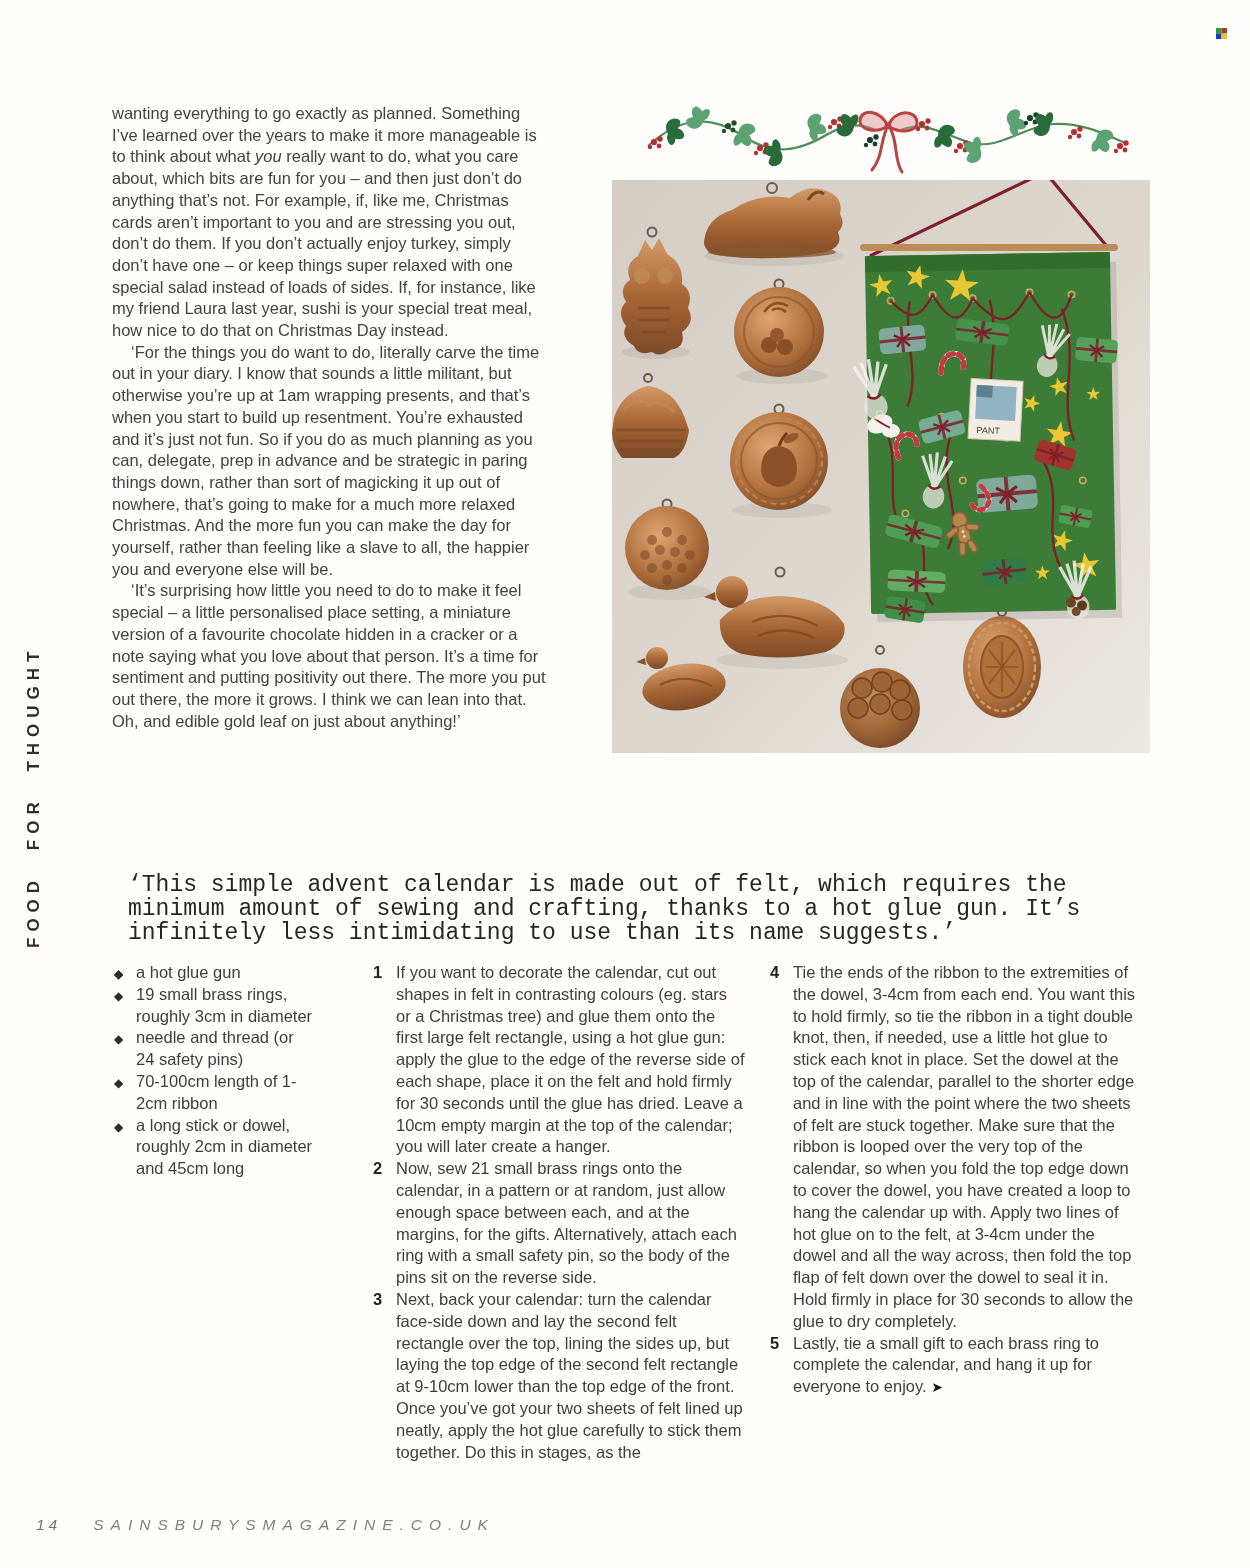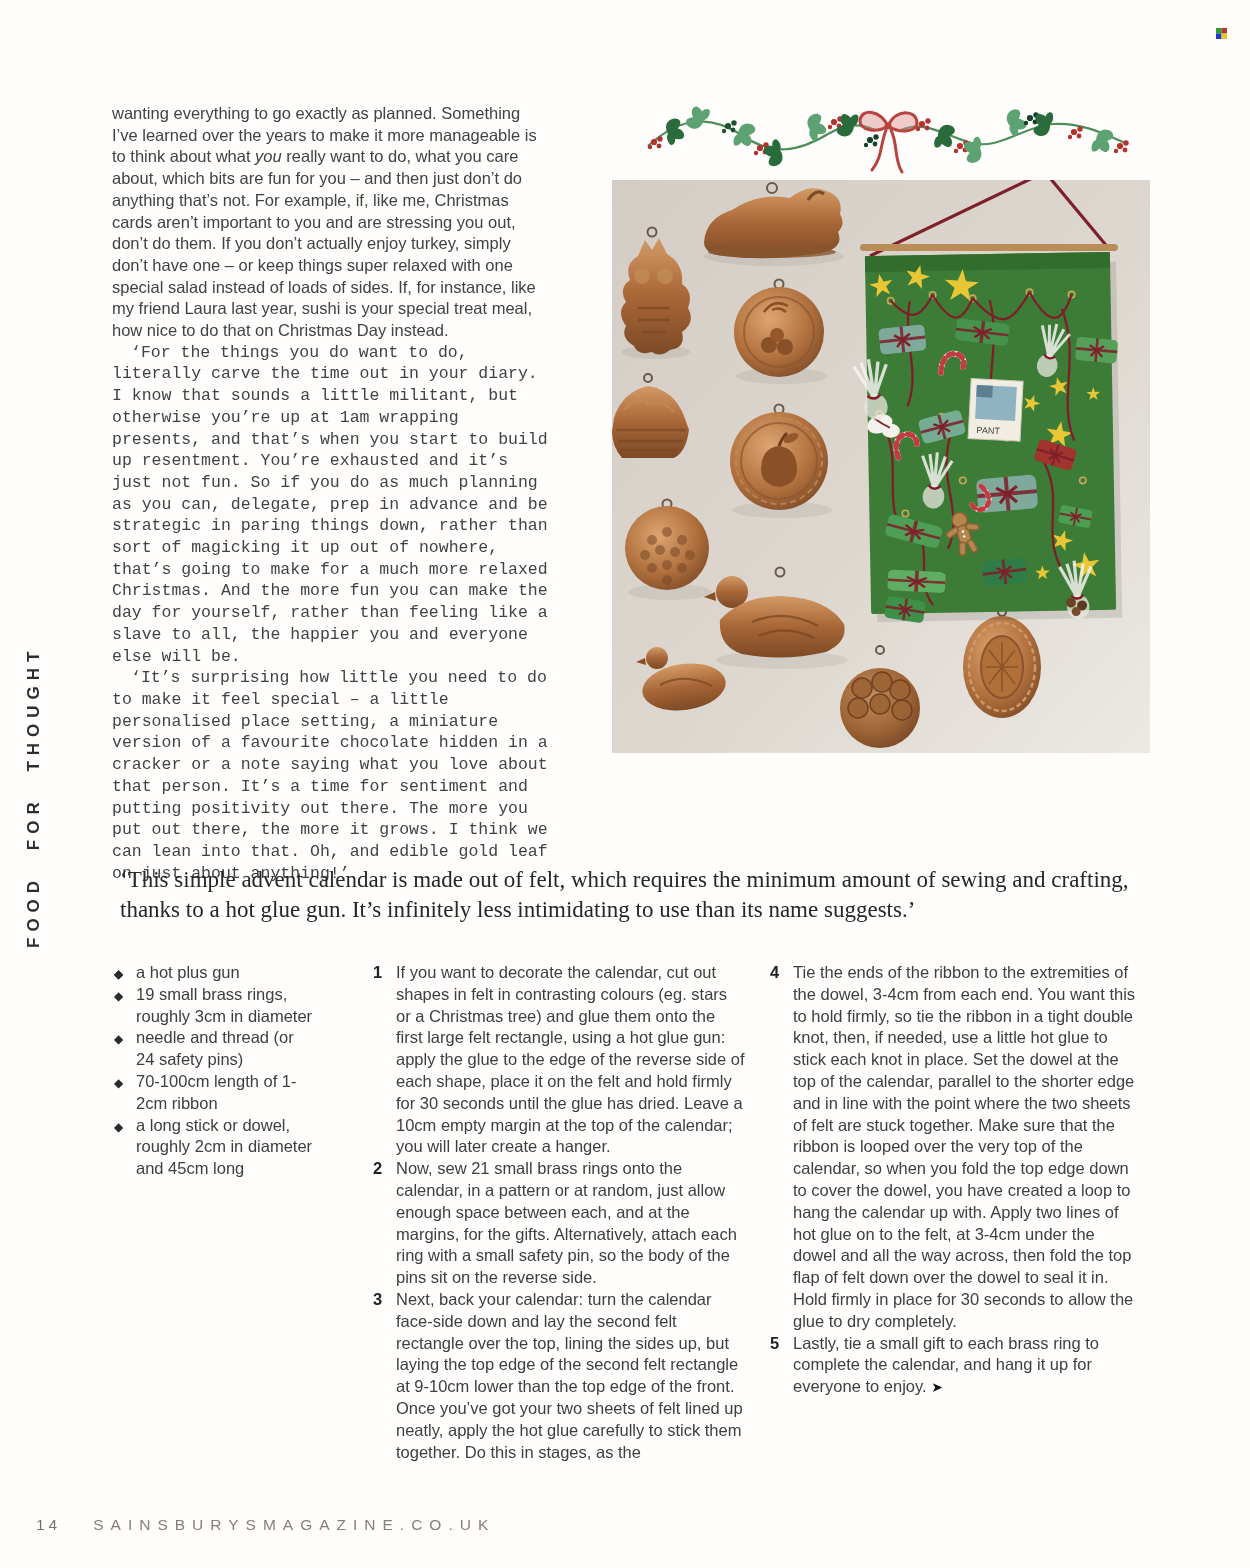--- a/index.html
+++ b/index.html
@@ -7,44 +7,44 @@
 
   
   .corner-icon{position:absolute;left:1216px;top:28px;width:11px;height:11px;}
 
   
   .sidebar-label{position:absolute;left:24px;top:626px;height:322px;writing-mode:vertical-rl;transform:rotate(180deg);transform-origin:center;font-size:17px;font-weight:700;letter-spacing:6px;word-spacing:14px;color:#2d2d2d;white-space:nowrap;}
 
   
   .intro{position:absolute;left:112px;top:103px;width:437px;font-size:16.5px;line-height:21.7px;color:#424242;}
   .intro p{margin:0;}
-  .intro p.indent{text-indent:19px;font-family:Liberation Mono, monospace;}
+  .intro p.indent{text-indent:19px;}
   .intro .ital{font-style:italic;}
 
   
   .garland{position:absolute;left:638px;top:86px;width:498px;height:92px;}
   .photo{position:absolute;left:612px;top:180px;width:538px;height:573px;display:block;}
 
   
   .heading{position:absolute;left:111px;top:806px;margin:0;font-size:30px;font-weight:700;letter-spacing:4.5px;color:#1d1d1d;}
-  .quote{position:absolute;left:112px;top:857px;width:1018px;margin:8px;font-family:Liberation Serif, serif;font-size:23px;line-height:30px;color:#262626;}
+  .quote{position:absolute;left:112px;top:857px;width:1018px;margin:16px;font-family:Liberation Mono, monospace;font-size:23px;line-height:24px;color:#262626;}
 
   
   .materials{position:absolute;left:114px;top:962px;width:200px;font-size:16.5px;line-height:21.8px;color:#3e3e3e;}
   .materials .item{position:relative;padding-left:22px;}
   .materials .bullet{position:absolute;left:0;top:2px;font-size:12px;color:#2b2b2b;}
   .steps-col{position:absolute;top:962px;width:372px;font-size:16.5px;line-height:21.8px;color:#3e3e3e;}
   .col2{left:373px;}
   .col3{left:770px;}
   .step{position:relative;padding-left:23px;}
   .step .num{position:absolute;left:0;top:0;font-weight:700;color:#222;}
   .arrow{font-size:14px;color:#111;}
 
   
-  .footer{position:absolute;left:36px;top:1516px;display:flex;align-items:flex-start;font-size:15.5px;color:#82807c;}
+  .footer{position:absolute;left:36px;top:1516px;display:flex;align-items:flex-start;font-size:15.5px;color:#82807c;font-style:italic;}
   .footer .pageno{letter-spacing:4px;color:#75736f;}
   .footer .site{margin-left:32px;letter-spacing:7px;}
 </style>
 </head>
 <body>
 
 <div class="page">
 
   <svg class="corner-icon" viewBox="0 0 11 11">
     <rect x="0" y="0" width="5.5" height="5.5" fill="#2ca02c"></rect>
@@ -363,21 +363,21 @@
             <circle cx="461" cy="433" r="4.5" fill="#754c2a"></circle>
         </g>
       </g>
     </g>
   </svg>
 
   <p class="quote">‘This simple advent calendar is made out of felt, which requires the minimum amount of sewing and crafting, thanks to a hot glue gun. It’s infinitely less intimidating to use than its name suggests.’</p>
 
   <div class="materials">
     <div class="item"><span class="bullet">◆</span></div>
-    <div class="item"><span class="bullet">◆</span><span>a hot plus gun</span></div>
+    <div class="item"><span class="bullet">◆</span><span>a hot glue gun</span></div>
     <div class="item"><span class="bullet">◆</span><span>19 small brass rings, roughly 3cm in diameter</span></div>
     <div class="item"><span class="bullet">◆</span><span>needle and thread (or 24 safety pins)</span></div>
     <div class="item"><span class="bullet">◆</span><span>70-100cm length of 1-2cm ribbon</span></div>
     <div class="item"><span class="bullet">◆</span><span>a long stick or dowel, roughly 2cm in diameter and 45cm long</span></div>
   </div>
 
   <div class="steps-col col2">
     <div class="step"><span class="num">1</span><span>If you want to decorate the calendar, cut out shapes in felt in contrasting colours (eg. stars or a Christmas tree) and glue them onto the first large felt rectangle, using a hot glue gun: apply the glue to the edge of the reverse side of each shape, place it on the felt and hold firmly for 30 seconds until the glue has dried. Leave a 10cm empty margin at the top of the calendar; you will later create a hanger.</span></div>
     <div class="step"><span class="num">2</span><span>Now, sew 21 small brass rings onto the calendar, in a pattern or at random, just allow enough space between each, and at the margins, for the gifts. Alternatively, attach each ring with a small safety pin, so the body of the pins sit on the reverse side.</span></div>
     <div class="step"><span class="num">3</span><span>Next, back your calendar: turn the calendar face-side down and lay the second felt rectangle over the top, lining the sides up, but laying the top edge of the second felt rectangle at 9-10cm lower than the top edge of the front. Once you’ve got your two sheets of felt lined up neatly, apply the hot glue carefully to stick them together. Do this in stages, as the</span></div>

